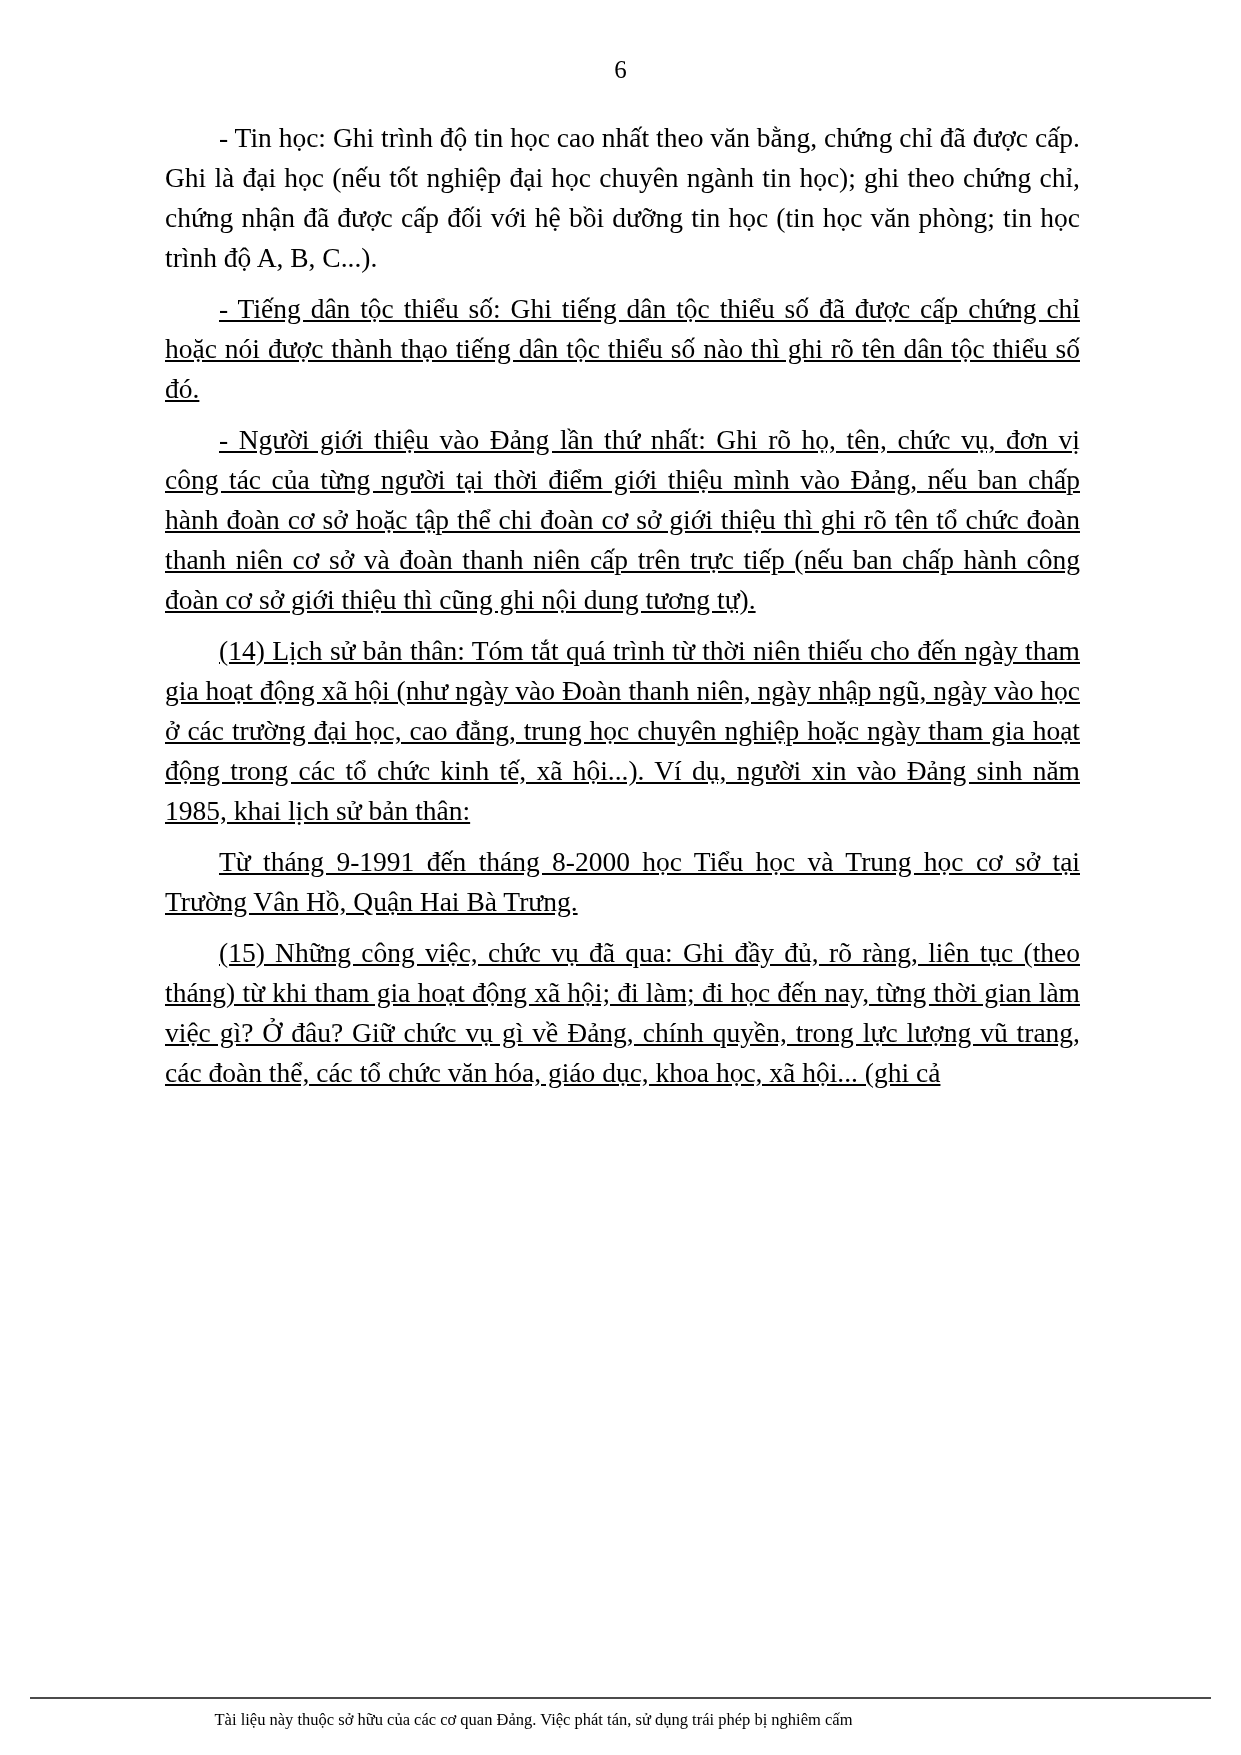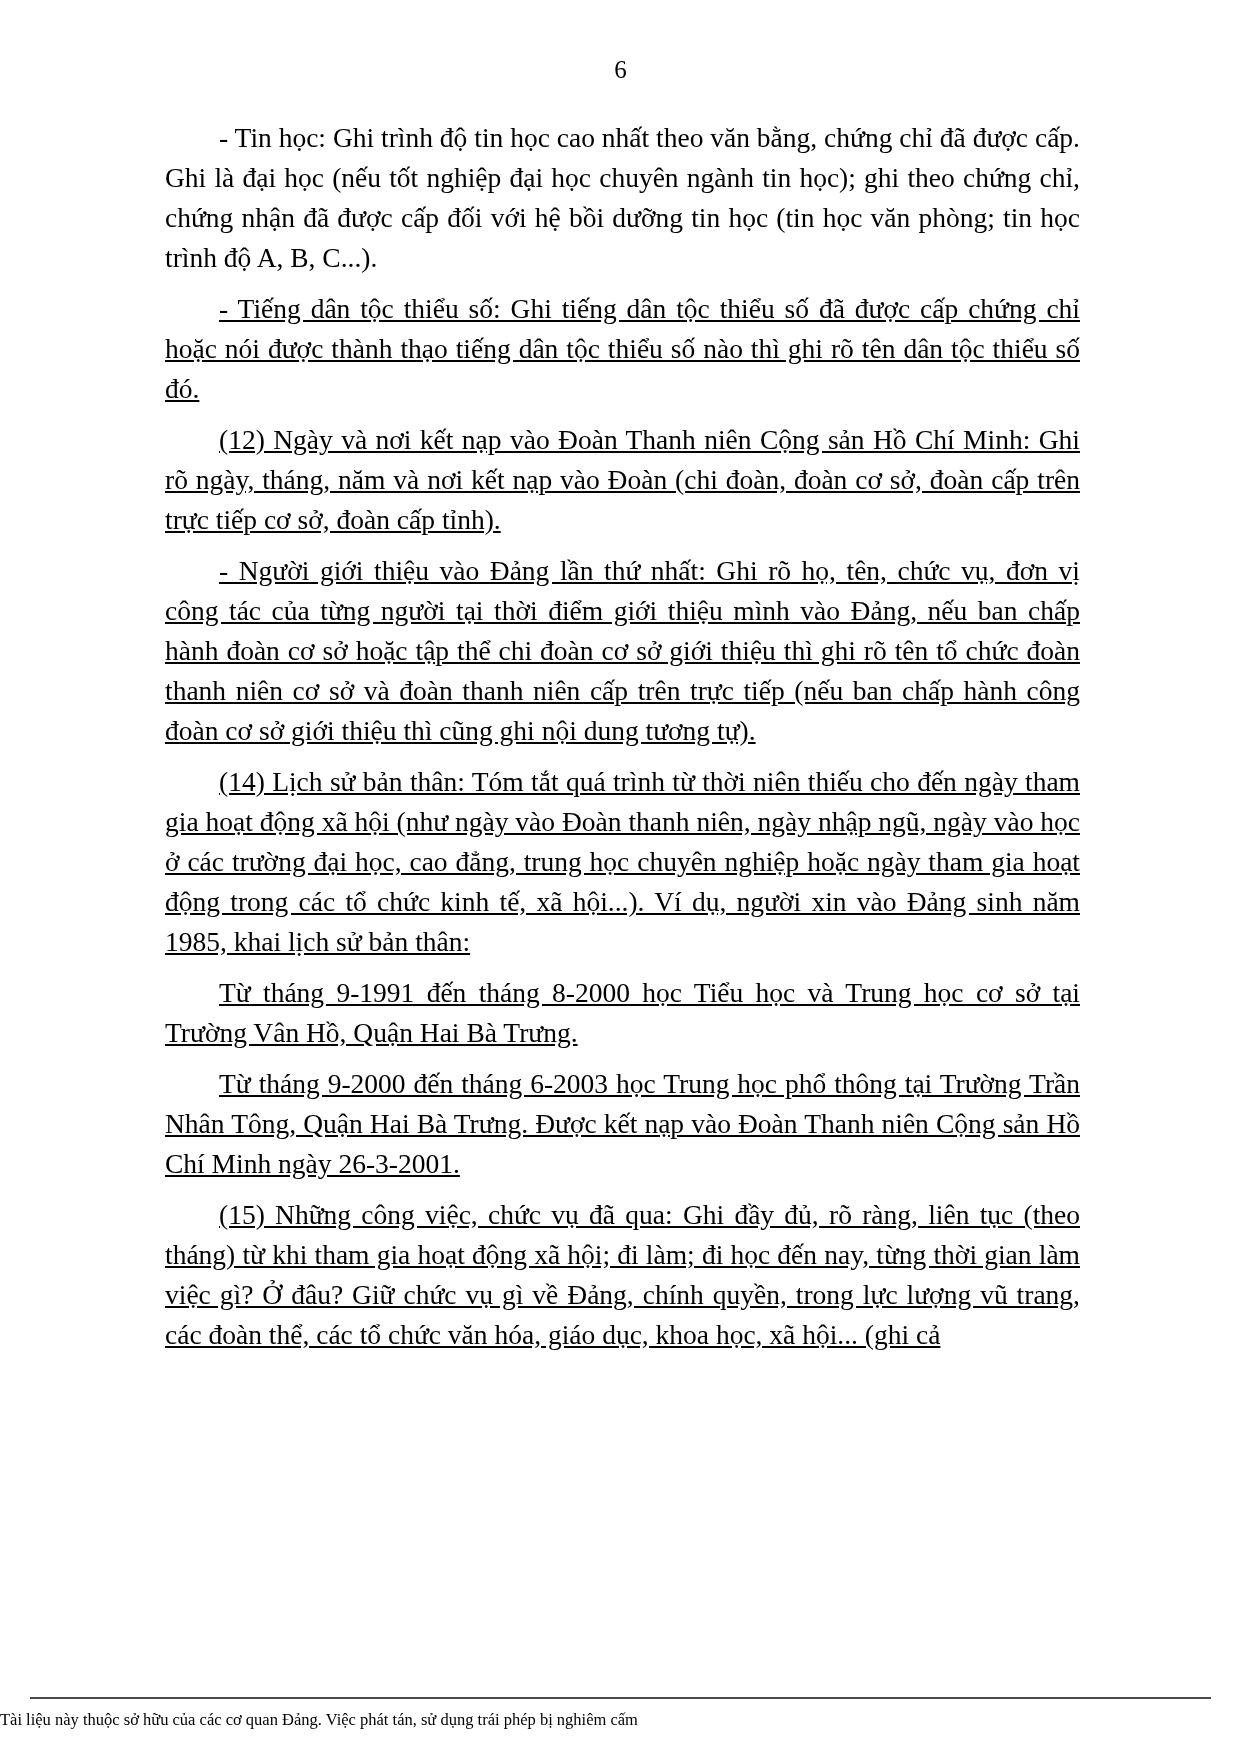--- a/index.html
+++ b/index.html
@@ -56,39 +56,38 @@
     top: 1697px;
     width: 1181px;
     height: 0;
     border-top: 2px solid #4b4b4b;
   }
   .footer-text {
     position: absolute;
     top: 1710px;
     left: 0;
     width: 1067px;
+    text-align: center;
     font-size: 16.5px;
     line-height: 1.2;
   }
 </style>
 </head>
 <body>
 
 <div class="page">
 
   <div class="page-number">6</div>
 
   <div class="content">
     <p class="para dash">- Tin học: Ghi trình độ tin học cao nhất theo văn bằng, chứng chỉ đã được cấp. Ghi là đại học (nếu tốt nghiệp đại học chuyên ngành tin học); ghi theo chứng chỉ, chứng nhận đã được cấp đối với hệ bồi dưỡng tin học (tin học văn phòng; tin học trình độ A, B, C...).</p>
     <p class="para dash">- Tiếng dân tộc thiểu số: Ghi tiếng dân tộc thiểu số đã được cấp chứng chỉ hoặc nói được thành thạo tiếng dân tộc thiểu số nào thì ghi rõ tên dân tộc thiểu số đó.</p>
-    <p class="para">(12) Ngày và nơi kết nạp vào Đoàn Thanh niên Cộng sản Hồ Chí Minh: Ghi rõ ngày, tháng, năm và nơi kết nạp vào Đoàn (chi đoàn, đoàn cơ sở, đoàn cấp trên trực tiếp cơ sở, đoàn cấp tỉnh).</p>
     <p class="para dash">- Người giới thiệu vào Đảng lần thứ nhất: Ghi rõ họ, tên, chức vụ, đơn vị công tác của từng người tại thời điểm giới thiệu mình vào Đảng, nếu ban chấp hành đoàn cơ sở hoặc tập thể chi đoàn cơ sở giới thiệu thì ghi rõ tên tổ chức đoàn thanh niên cơ sở và đoàn thanh niên cấp trên trực tiếp (nếu ban chấp hành công đoàn cơ sở giới thiệu thì cũng ghi nội dung tương tự).</p>
     <p class="para">(14) Lịch sử bản thân: Tóm tắt quá trình từ thời niên thiếu cho đến ngày tham gia hoạt động xã hội (như ngày vào Đoàn thanh niên, ngày nhập ngũ, ngày vào học ở các trường đại học, cao đẳng, trung học chuyên nghiệp hoặc ngày tham gia hoạt động trong các tổ chức kinh tế, xã hội...). Ví dụ, người xin vào Đảng sinh năm 1985, khai lịch sử bản thân:</p>
     <p class="para">Từ tháng 9-1991 đến tháng 8-2000 học Tiểu học và Trung học cơ sở tại Trường Vân Hồ, Quận Hai Bà Trưng.</p>
-    <p class="para">Từ tháng 9-2000 đến tháng 6-2003 học Trung học phổ thông tại Trường Trần Nhân Tông, Quận Hai Bà Trưng. Được kết nạp vào Đoàn Thanh niên Cộng sản Hồ Chí Minh ngày 26-3-2001.</p>
     <p class="para">(15) Những công việc, chức vụ đã qua: Ghi đầy đủ, rõ ràng, liên tục (theo tháng) từ khi tham gia hoạt động xã hội; đi làm; đi học đến nay, từng thời gian làm việc gì? Ở đâu? Giữ chức vụ gì về Đảng, chính quyền, trong lực lượng vũ trang, các đoàn thể, các tổ chức văn hóa, giáo dục, khoa học, xã hội... (ghi cả</p>
   </div>
 
   <div class="footer-rule"></div>
 
   <div class="footer-text">Tài liệu này thuộc sở hữu của các cơ quan Đảng. Việc phát tán, sử dụng trái phép bị nghiêm cấm</div>
 
 </div>
 
 </body></html>

